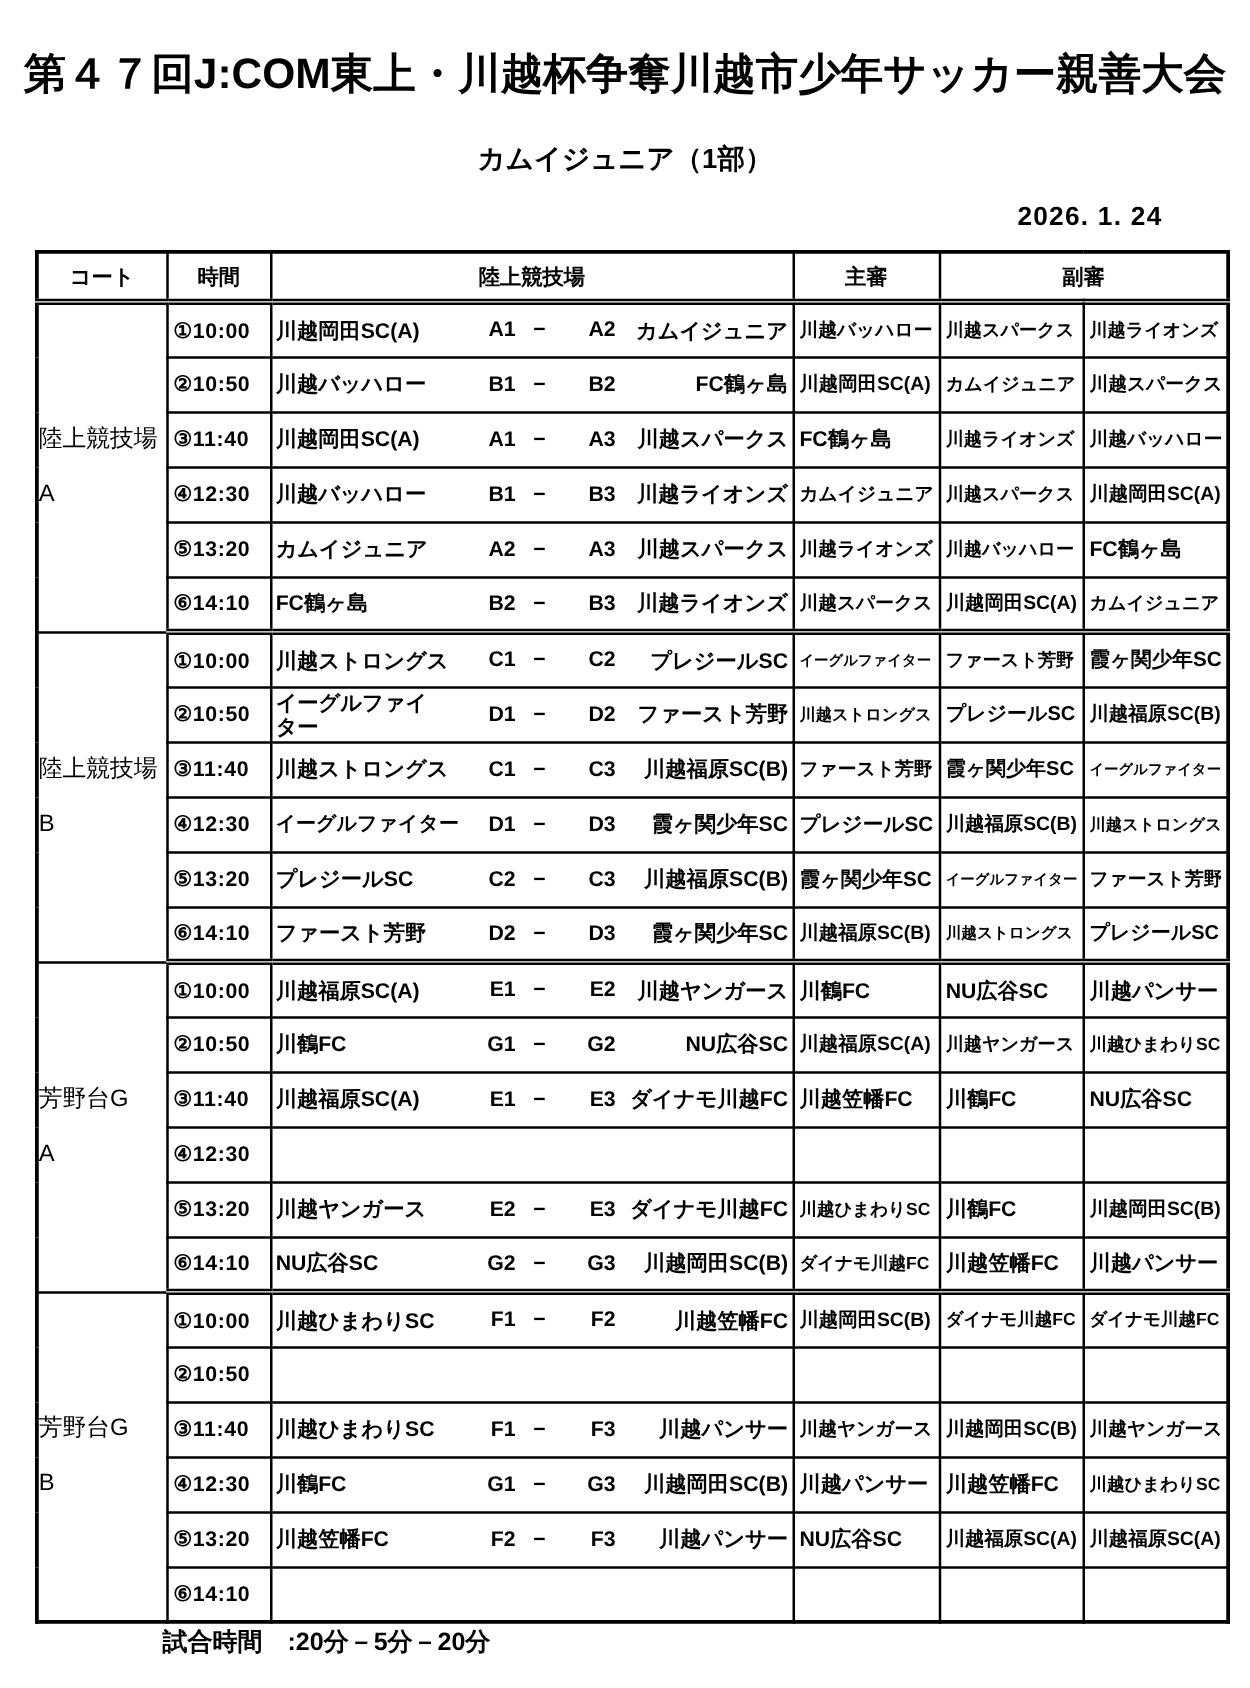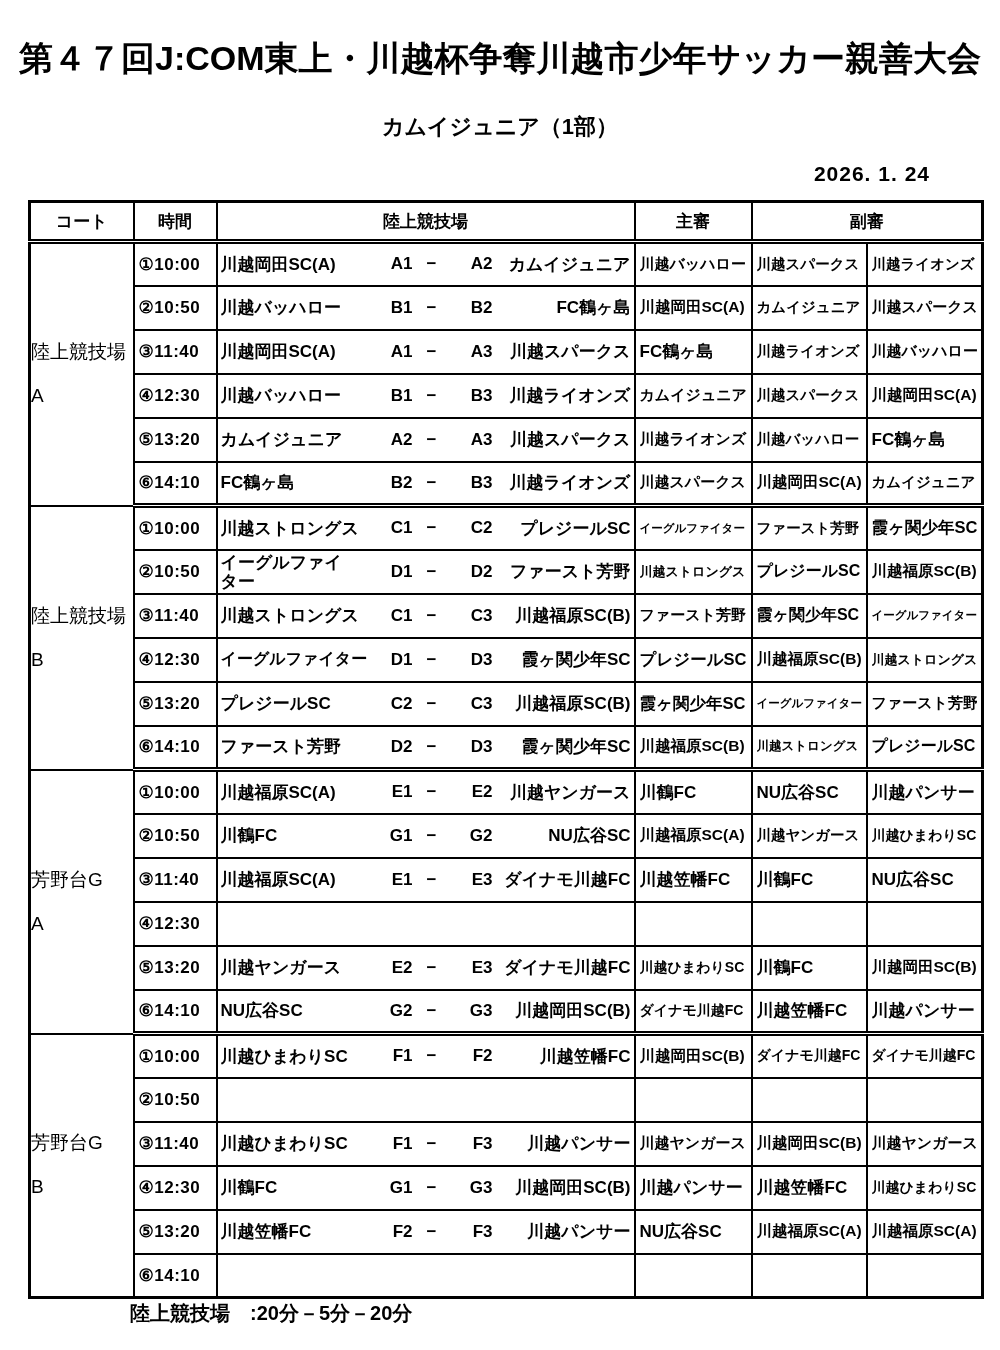--- a/index.html
+++ b/index.html
@@ -599,13 +599,13 @@
             <div class="fit"></div>
           </td>
           <td class="ref">
             <div class="fit"></div>
           </td>
         </tr>
       </tbody>
   </table>
 </div>
 
-<div class="footer">陸上競技場　:20分－5分－20分</div>
+<div class="footer">試合時間　:20分－5分－20分</div>
 
 </body></html>

